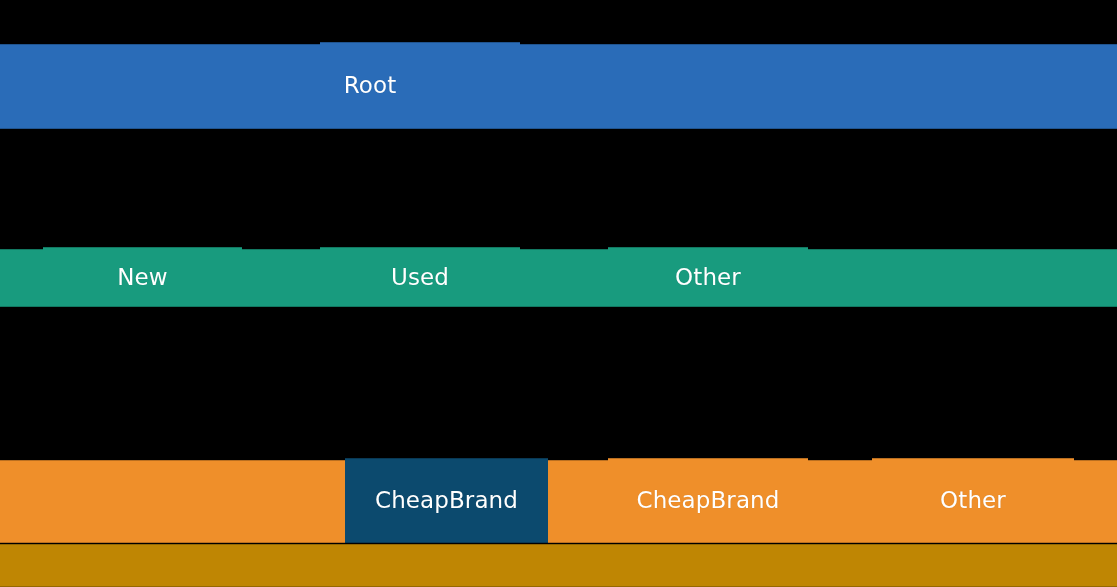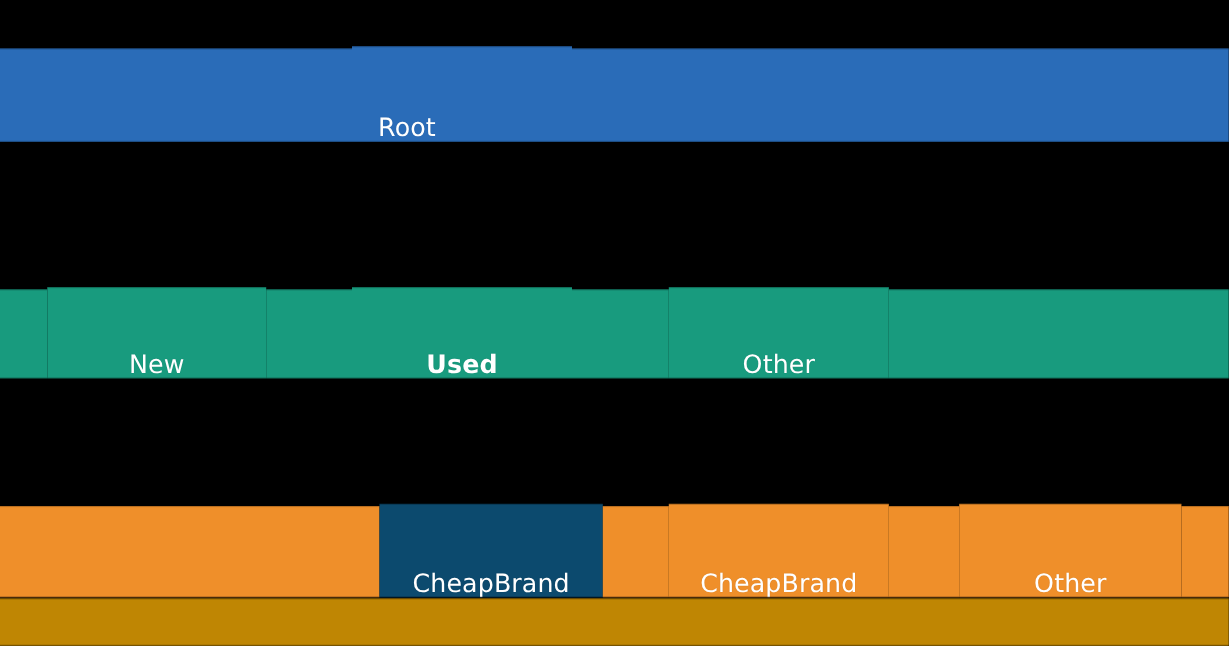--- a/index.html
+++ b/index.html
@@ -24,21 +24,21 @@
     position: absolute;
     left: 0;
     width: 1117px;
   }
   .node {
     position: absolute;
     top: 0;
     height: 100%;
     box-sizing: border-box;
     display: flex;
-    align-items: flex-end;
+    align-items: center;
     justify-content: center;
     overflow: hidden;
     color: #ffffff;
     font-size: 23px;
     line-height: 1;
     letter-spacing: 0.1px;
     white-space: nowrap;
   }
   .node .node-label {
     display: block;
@@ -76,27 +76,27 @@
 
 <div id="chart-root" style="background: rgb(0, 0, 0); width: 1117px; height: 587px;">
     <div class="level" style="top: 44px; height: 85px;">
       <div class="node sep-top sep-bottom" style="left: 0px; width: 320px; background: rgb(42, 108, 184);"></div>
       <div class="node sep-top sep-bottom raised" style="left: 320px; width: 100px; background: rgb(42, 108, 184);">
         <span class="node-label">Root</span>
       </div>
       <div class="node sep-top sep-bottom raised" style="left: 420px; width: 100px; background: rgb(42, 108, 184);"></div>
       <div class="node sep-top sep-bottom" style="left: 520px; width: 597px; background: rgb(42, 108, 184);"></div>
     </div>
-    <div class="level" style="top: 263px; height: 81px;">
+    <div class="level" style="top: 249px; height: 58px;">
       <div class="node sep-top sep-bottom" style="left: 0px; width: 43px; background: rgb(24, 155, 126);"></div>
       <div class="node sep-top sep-bottom raised" style="left: 43px; width: 199px; background: rgb(24, 155, 126);">
         <span class="node-label">New</span>
       </div>
       <div class="node sep-top sep-bottom" style="left: 242px; width: 78px; background: rgb(24, 155, 126);"></div>
-      <div class="node sep-top sep-bottom raised" style="left: 320px; width: 200px; background: rgb(24, 155, 126); font-weight: bold;">
+      <div class="node sep-top sep-bottom raised" style="left: 320px; width: 200px; background: rgb(24, 155, 126);">
         <span class="node-label">Used</span>
       </div>
       <div class="node sep-top sep-bottom" style="left: 520px; width: 88px; background: rgb(24, 155, 126);"></div>
       <div class="node sep-top sep-bottom raised" style="left: 608px; width: 200px; background: rgb(24, 155, 126);">
         <span class="node-label">Other</span>
       </div>
       <div class="node sep-top sep-bottom" style="left: 808px; width: 309px; background: rgb(24, 155, 126);"></div>
     </div>
     <div class="level" style="top: 460px; height: 83px;">
       <div class="node sep-top sep-bottom" style="left: 0px; width: 345px; background: rgb(239, 143, 42);"></div>

